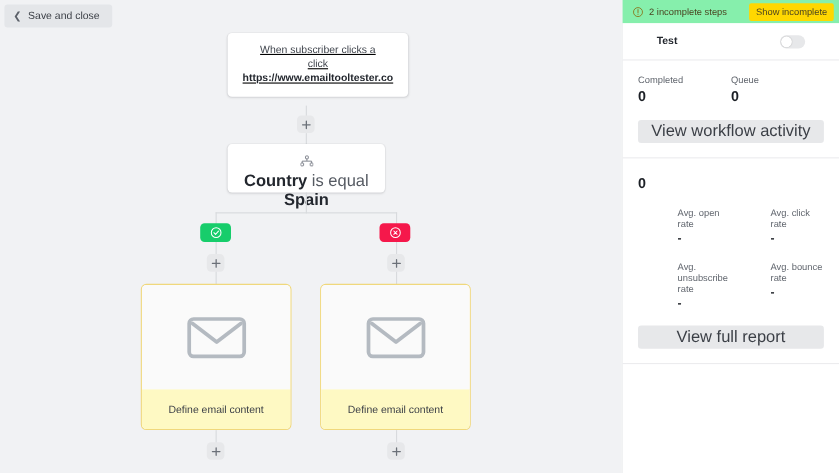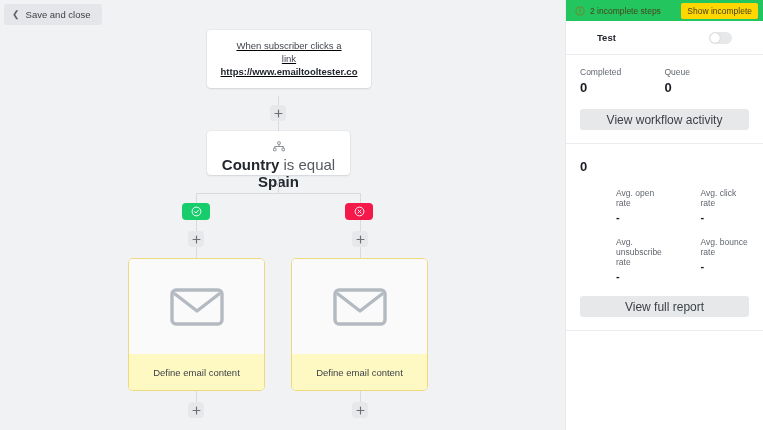--- a/index.html
+++ b/index.html
@@ -118,21 +118,21 @@
 
   
   .panel {
     position: absolute; left: 565px; top: 0;
     width: 198px; height: 430px;
     background: #ffffff;
     border-left: 1px solid #e8e9eb;
   }
   .warn-bar {
     height: 21px;
-    background: #22c55e;
+    background: #86efac;
     display: flex; align-items: center;
     padding: 0 5px 0 9px;
     gap: 5px;
   }
   .warn-bar .wtext { font-size: 8.5px; color: #4a4320; flex: 1; }
   .warn-btn {
     background: #ffd700;
     border-radius: 2px;
     padding: 3px 6px;
     font-size: 8.5px; color: #4a4320;
@@ -167,41 +167,41 @@
   .stat-label { font-size: 8.5px; color: #61666e; }
   .stat-value { font-size: 13px; font-weight: bold; color: #1b1f25; margin-top: 3px; }
   .stat-value.dash { font-size: 11px; }
 
   .panel-btn {
     margin-top: 14px;
     height: 21px;
     background: #e7e8ea;
     border-radius: 3px;
     display: flex; align-items: center; justify-content: center;
-    font-size: 12px; color: #3b3f46;
+    font-size: 15px; color: #3b3f46;
     cursor: pointer;
   }
   .pair { display: flex; margin-top: 14px; }
   .pair .stat-col { flex: 1; margin-left: 36px; }
 </style>
 </head>
 <body>
 
 <div id="app">
 
   <div class="canvas">
 
     <div class="save-close">
       <span class="chev">❮</span>
       <span>Save and close</span>
     </div>
 
     <div class="node trigger-node">
       <div class="trigger-line">When subscriber clicks a</div>
-      <div class="trigger-line">link</div>
+      <div class="trigger-line">click</div>
       <div class="trigger-url">https://www.emailtooltester.co</div>
     </div>
 
     <div class="vline" style="left:278px; top:96px; height:17px;"></div>
     <div class="plus-btn" style="left:270px; top:105px;">
       <svg width="9" height="9" viewBox="0 0 10 10">
         <path d="M5 1.2V8.8M1.2 5H8.8" stroke="#6b7078" stroke-width="1.3" stroke-linecap="round"></path>
       </svg>
     </div>
     <div class="vline" style="left:278px; top:121px; height:11px;"></div>

